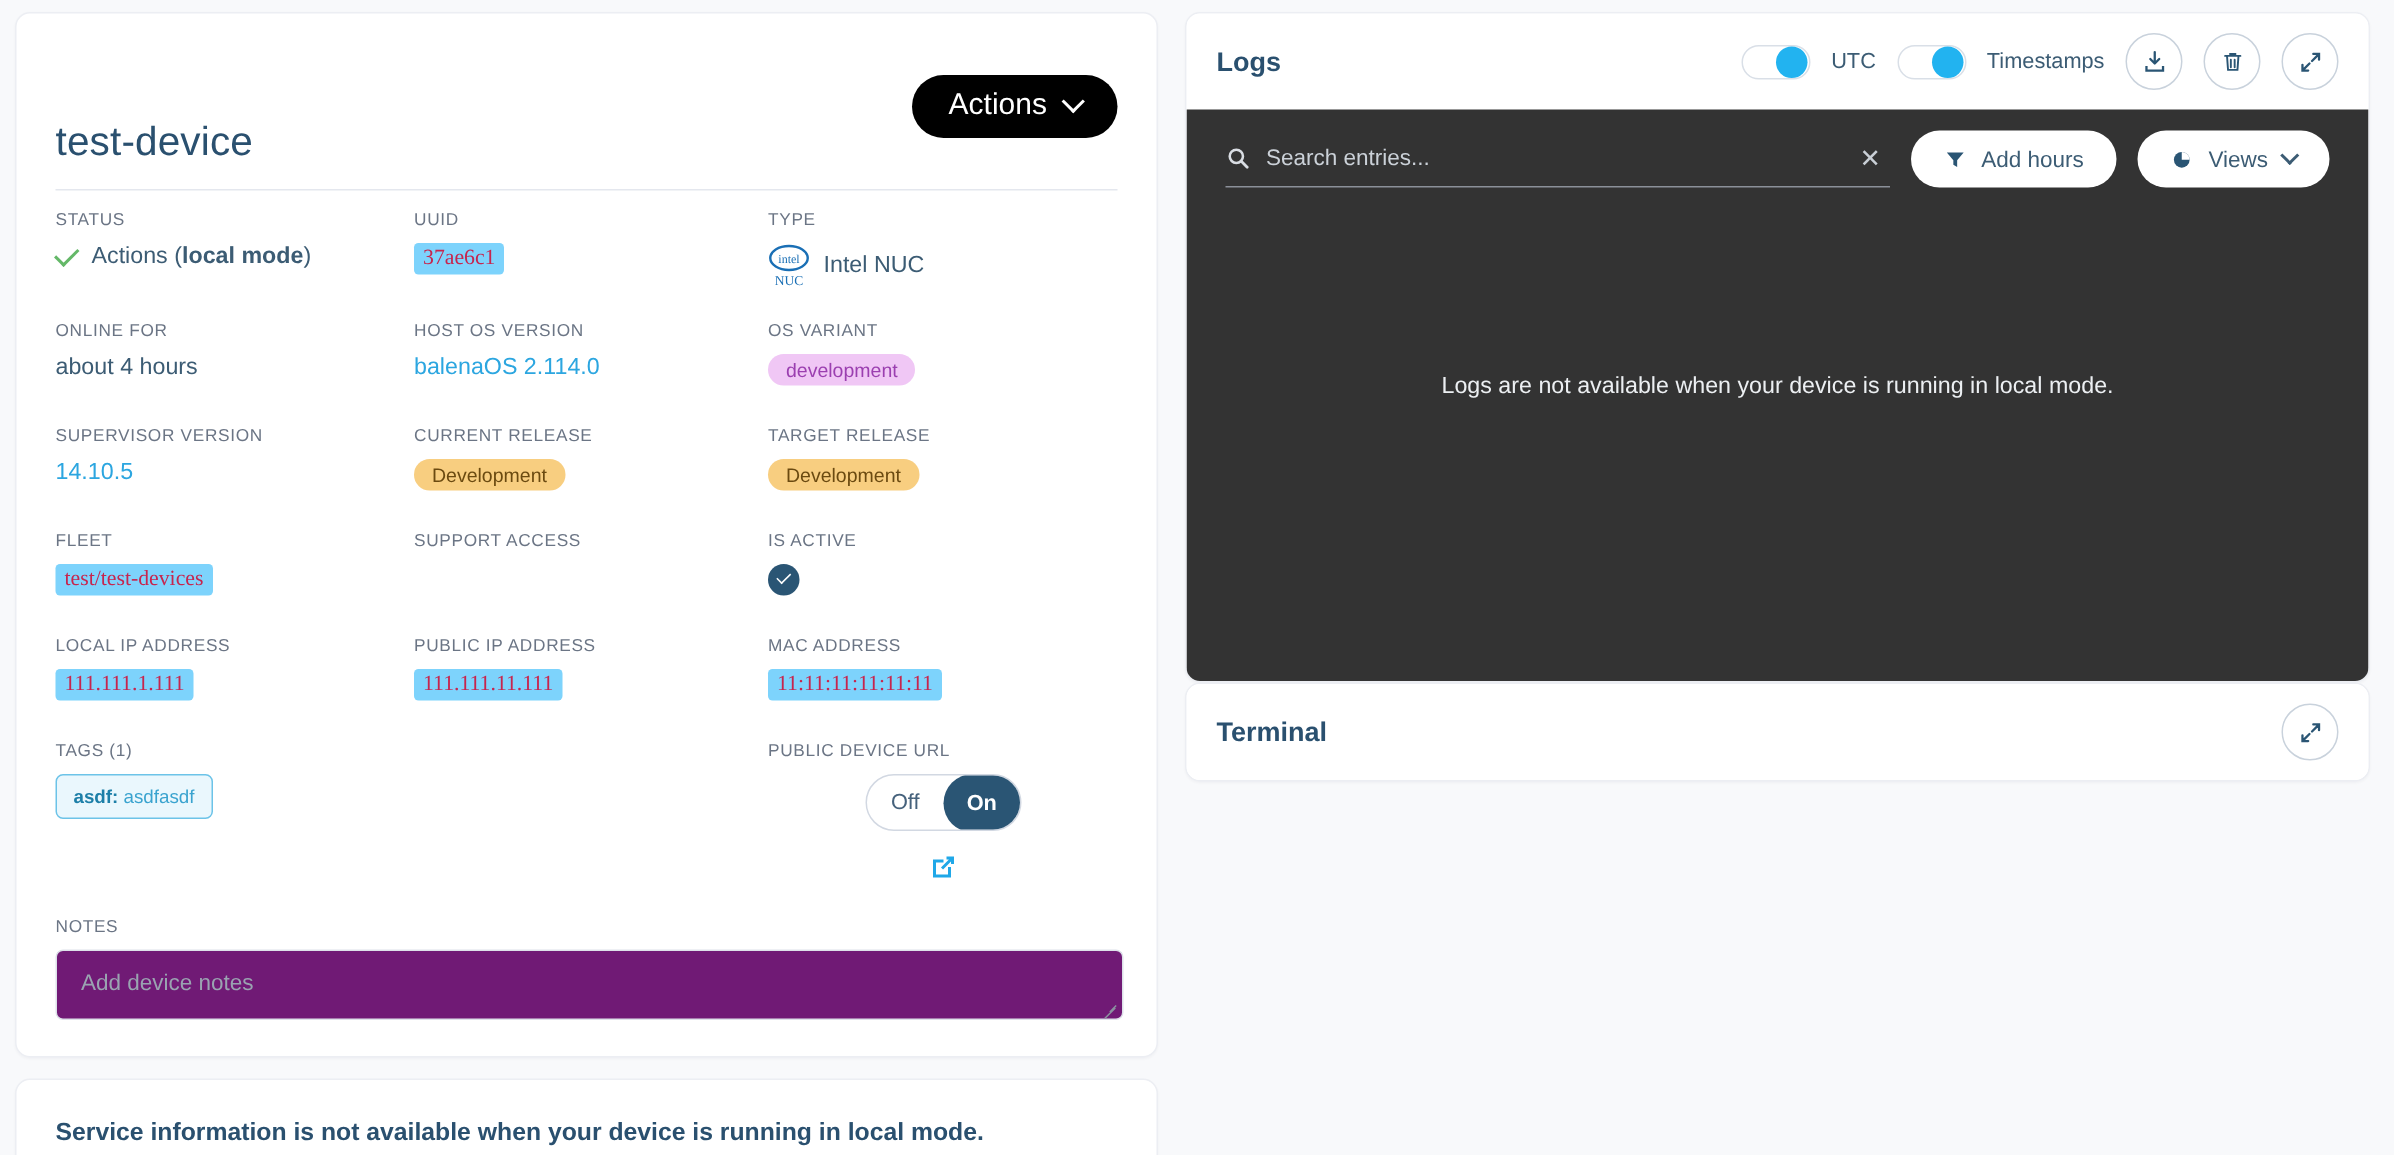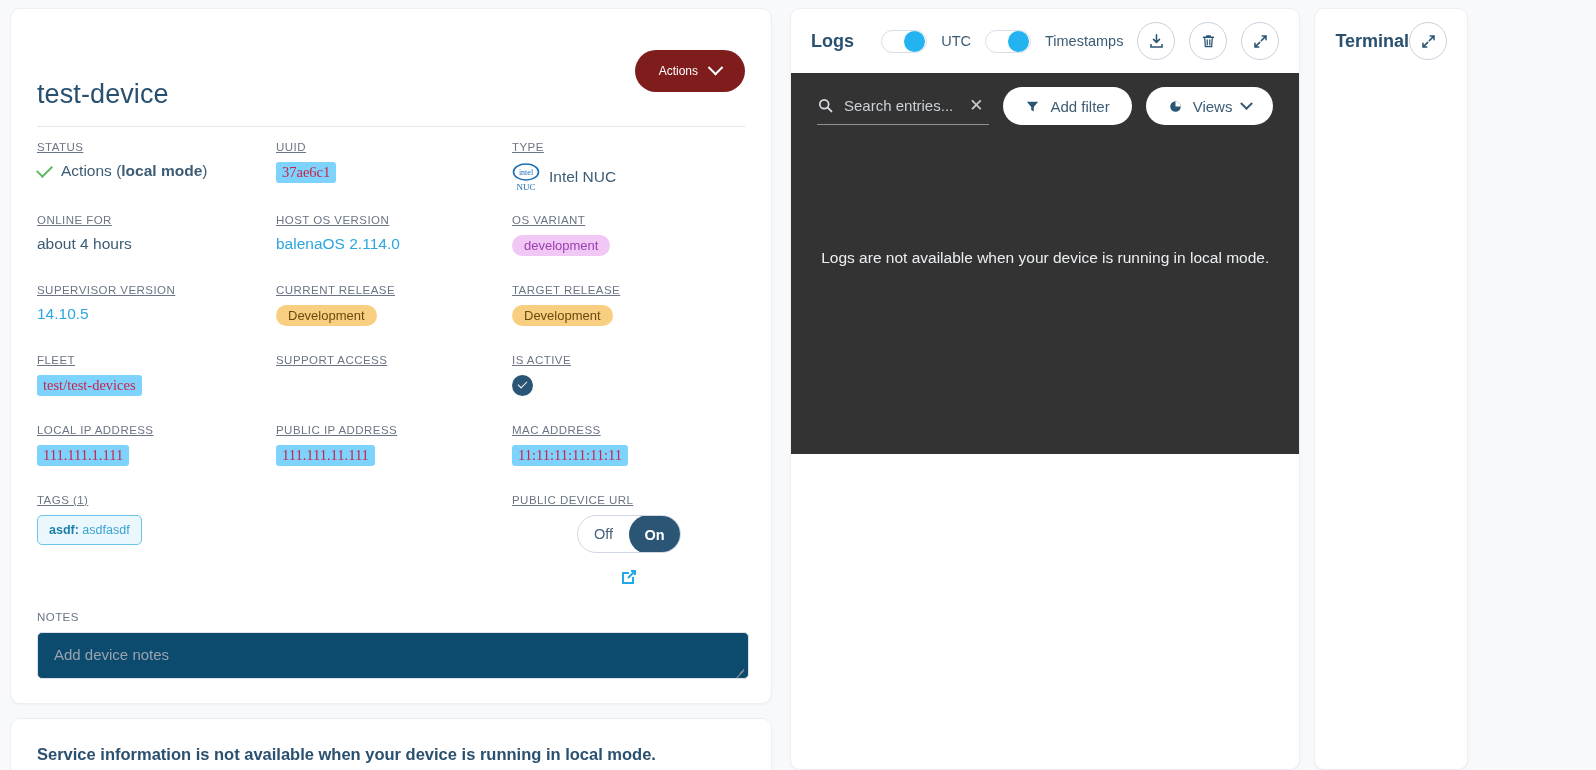--- a/index.html
+++ b/index.html
@@ -42,27 +42,27 @@
     border-bottom: 1px solid #e4e7ee;
   }
   .device-title {
     font-size: 27px;
     color: #2a506f;
     font-weight: 400;
     letter-spacing: .1px;
     margin-top: 48px;
   }
   .actions-btn {
-    background: #7f1d1d;
+    background: #000000;
     color: #fff;
     border: none;
     border-radius: 22px;
     height: 42px;
     padding: 0 24px;
-    font-size: 12px;
+    font-size: 20px;
     display: inline-flex;
     align-items: center;
     gap: 12px;
     cursor: pointer;
     font-family: inherit;
   }
   .chev {
     width: 11px; height: 11px;
     border-right: 2px solid currentColor;
     border-bottom: 2px solid currentColor;
@@ -75,21 +75,20 @@
     row-gap: 0;
     padding-top: 14px;
   }
   .field { padding-bottom: 18px; min-height: 70px; }
   .flabel {
     font-size: 11.5px;
     letter-spacing: .45px;
     color: #6b7585;
     text-transform: uppercase;
     margin-bottom: 9px;
-    text-decoration: underline;
   }
   .fval {
     font-size: 15.5px;
     color: #3c5c74;
   }
   .link { color: #2ca6e0; }
   .mono {
     font-family: Liberation Serif, serif;
     font-size: 14.5px;
     color: #c7254e;
@@ -166,21 +165,21 @@
 
   .notes-label {
     font-size: 11.5px; letter-spacing: .45px; color: #6b7585;
     text-transform: uppercase; margin: 6px 0 9px 0;
   }
   .notes-box {
     width: 712px; height: 47px;
     border: 1px solid #dde1e9;
     border-radius: 5px;
     position: relative;
-    background: #0c4a6e;
+    background: #701a75;
   }
   .notes-ph {
     position: absolute; left: 16px; top: 13px;
     font-size: 15px; color: #9aa3b1;
   }
   .resize-h {
     position: absolute; right: 3px; bottom: 2px;
     width: 10px; height: 10px;
   }
   .resize-h span {
@@ -191,22 +190,21 @@
     padding: 26px;
     font-size: 16.5px;
     color: #2a506f;
     font-weight: 700;
   }
 
   
   .right-col {
     width: 790px;
     display: flex;
-    flex-direction: row;
-    gap: 14px;
+    flex-direction: column;
     padding-top: 2px;
   }
   .panel {
     background: #fff;
     border: 1px solid #eceef3;
     border-radius: 10px;
     overflow: hidden;
     box-shadow: 0 1px 2px rgba(20,30,60,0.04);
   }
   .panel-head {
@@ -493,21 +491,21 @@
                 <circle cx="8.5" cy="8.5" r="5.2" fill="none" stroke="#d9dde3" stroke-width="2"></circle>
                 <path d="M12.6 12.6L17 17" stroke="#d9dde3" stroke-width="2.2" stroke-linecap="round"></path>
               </svg>
             <span class="search-ph">Search entries...</span>
             <span class="clear-x">✕</span>
           </div>
           <div class="wpill">
             <svg width="15" height="15" viewBox="0 0 20 20">
                 <path d="M2.5 3.5h15l-5.8 7v6l-3.4-2v-4z" fill="#2a5574"></path>
               </svg>
-            <span>Add filter</span>
+            <span>Add hours</span>
           </div>
           <div class="wpill">
             <svg width="15" height="15" viewBox="0 0 20 20">
                 <circle cx="10" cy="10" r="7" fill="#2a5574"></circle>
                 <path d="M10 10V3a7 7 0 0 1 7 7z" fill="#fff"></path>
               </svg>
             <span>Views</span>
             <span class="chev" style="color:#3c5c74;width:9px;height:9px;"></span>
           </div>
         </div>

